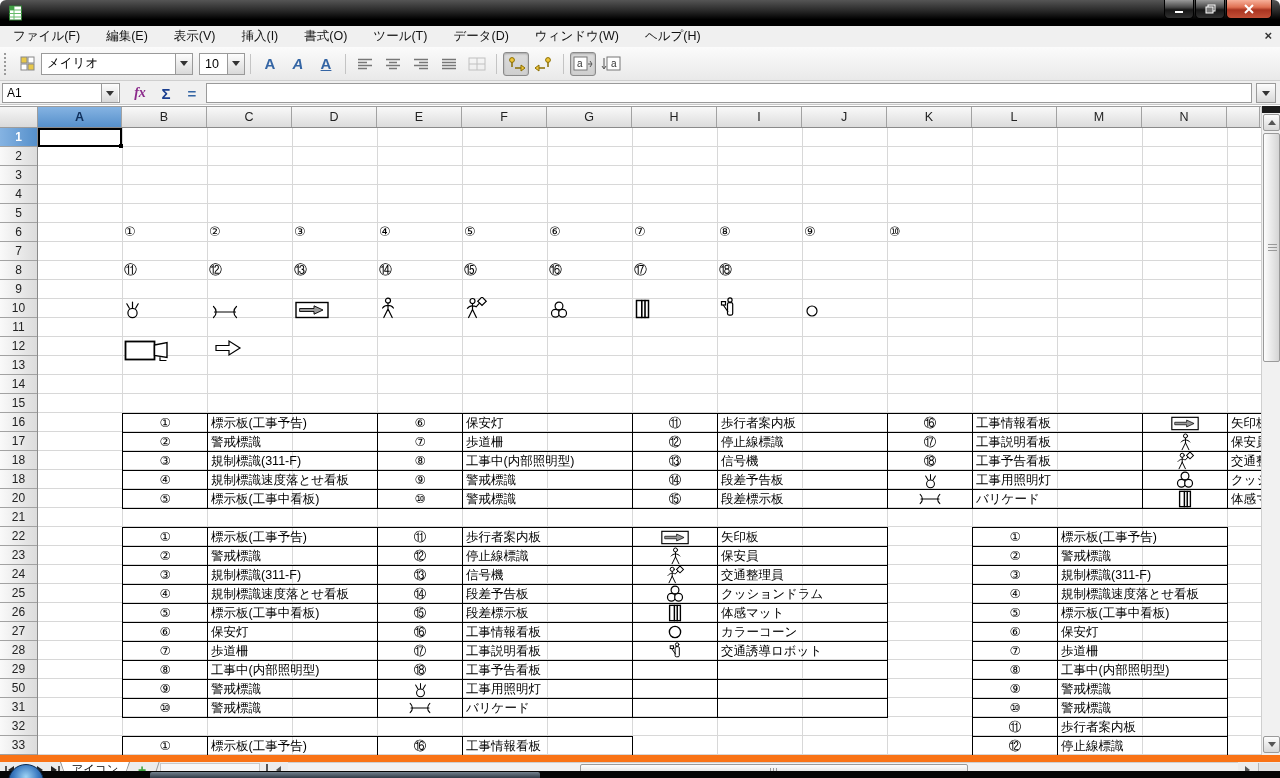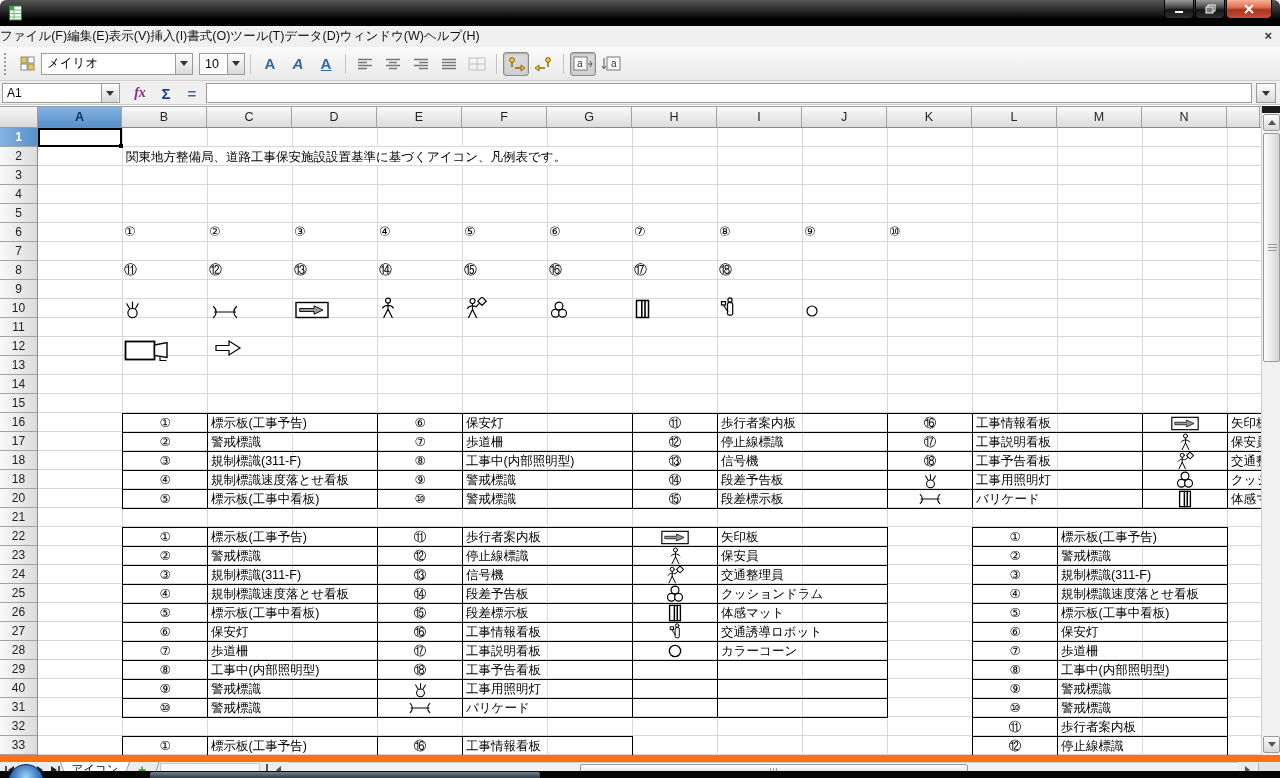--- a/index.html
+++ b/index.html
@@ -12,21 +12,21 @@
     background:linear-gradient(#555 0%,#2a2a2a 40%,#000 75%); border-radius:6px 6px 0 0; }
   #titlebar .title { position:absolute; left:30px; top:0; line-height:26px; color:#ececec; font-size:12.5px; }
   #appicon { position:absolute; left:8px; top:5px; width:16px; height:16px; }
   #winbtns { position:absolute; right:8px; top:0; display:flex; }
   .wbtn { width:30px; height:19px; border:1px solid #000; border-top:none; border-radius:0 0 5px 5px;
     background:linear-gradient(#9a9a9a,#4a4a4a 40%,#161616 55%,#303030); display:flex; align-items:center; justify-content:center; margin-left:1px; }
   .wbtn.close { width:46px; background:linear-gradient(#f7b09a,#df7053 40%,#a93420 55%,#c24f37); }
 
   
   #menubar { left:0; top:26px; width:1280px; height:21px; background:#f0f0f0; display:flex; align-items:center; }
-  .menuitem { padding:0 0; line-height:21px; font-size:12.5px; color:#111; }
+  .menuitem { padding:0 13px; line-height:21px; font-size:12.5px; color:#111; }
   #menuclose { position:absolute; right:8px; top:28px; font-size:13px; color:#333; font-weight:bold; }
 
   
   #toolbar { left:0; top:47px; width:1280px; height:34px; background:linear-gradient(#fbfbfb,#e9e9e9); border-bottom:1px solid #cfcfcf; display:flex; align-items:center; padding-left:2px; }
   .grip { width:5px; height:22px; border-left:2px dotted #9a9a9a; margin:0 4px 0 2px; }
   .tbtn { height:24px; min-width:26px; display:flex; align-items:center; justify-content:center; border:1px solid transparent; border-radius:3px; margin:0 1px; }
   .tbtn.pressed { background:linear-gradient(#dcdcdc,#cfcfcf); border:1px solid #8a8a8a; box-shadow:inset 0 1px 2px rgba(0,0,0,.25); }
   .tsep { width:1px; height:20px; background:#c4c4c4; margin:0 5px; }
   .combo { height:22px; background:#fff; border:1px solid #9a9a9a; display:flex; align-items:center; position:relative; }
   .combo .val { padding-left:5px; font-size:12.5px; flex:1; }
@@ -302,29 +302,28 @@
     <div class="rowhead">20</div>
     <div class="rowhead">21</div>
     <div class="rowhead">22</div>
     <div class="rowhead">23</div>
     <div class="rowhead">24</div>
     <div class="rowhead">25</div>
     <div class="rowhead">26</div>
     <div class="rowhead">27</div>
     <div class="rowhead">28</div>
     <div class="rowhead">29</div>
-    <div class="rowhead">40</div>
+    <div class="rowhead">50</div>
     <div class="rowhead">31</div>
     <div class="rowhead">32</div>
     <div class="rowhead">33</div>
   </div>
 
 <div class="abs" id="sheet">
   <div id="activecell"></div>
-  <div class="note" style="left:86px;top:19px">関東地方整備局、道路工事保安施設設置基準に基づくアイコン、凡例表です。</div>
 <span class="cnum" style="left: 86px; top: 97px;">①</span>
     <span class="cnum" style="left: 171px; top: 97px;">②</span>
     <span class="cnum" style="left: 256px; top: 97px;">③</span>
     <span class="cnum" style="left: 341px; top: 97px;">④</span>
     <span class="cnum" style="left: 426px; top: 97px;">⑤</span>
     <span class="cnum" style="left: 511px; top: 97px;">⑥</span>
     <span class="cnum" style="left: 596px; top: 97px;">⑦</span>
     <span class="cnum" style="left: 681px; top: 97px;">⑧</span>
     <span class="cnum" style="left: 766px; top: 97px;">⑨</span>
     <span class="cnum" style="left: 851px; top: 97px;">⑩</span>
@@ -666,40 +665,40 @@
             <g fill="none" stroke="#000" stroke-width="1.2" stroke-linecap="round">
               <rect x="1.5" y="1.5" width="12" height="17" fill="#fff" stroke-width="1.5"></rect>
               <path d="M6.8 1.5 V18.5 M10 1.5 V18.5" stroke-width="1.6"></path>
             </g>
           </svg>
         </div>
         <div class="lcell lbl" style="width: 170px;">体感マット</div>
       </div>
       <div class="lrow">
         <div class="lcell icn" style="width: 85px;">
+          <svg width="16" height="18" viewBox="0 0 14 16">
+            <g fill="none" stroke="#000" stroke-width="1.2" stroke-linecap="round">
+              <circle cx="7" cy="8" r="5" fill="#fff"></circle>
+            </g>
+          </svg>
+        </div>
+        <div class="lcell lbl" style="width: 170px;">カラーコーン</div>
+      </div>
+      <div class="lrow">
+        <div class="lcell icn" style="width: 85px;">
           <svg width="13" height="18" viewBox="0 0 16 22">
             <g fill="none" stroke="#000" stroke-width="1.2" stroke-linecap="round">
               <circle cx="10" cy="3" r="2.1" fill="#fff"></circle>
               <rect x="7.5" y="5.6" width="5.2" height="12.5" rx="1.5" fill="#fff"></rect>
               <path d="M7.8 14.5 L2.6 7"></path>
               <rect x="1.5" y="4.6" width="4" height="3.4" fill="#fff"></rect>
             </g>
           </svg>
         </div>
         <div class="lcell lbl" style="width: 170px;">交通誘導ロボット</div>
-      </div>
-      <div class="lrow">
-        <div class="lcell icn" style="width: 85px;">
-          <svg width="16" height="18" viewBox="0 0 14 16">
-            <g fill="none" stroke="#000" stroke-width="1.2" stroke-linecap="round">
-              <circle cx="7" cy="8" r="5" fill="#fff"></circle>
-            </g>
-          </svg>
-        </div>
-        <div class="lcell lbl" style="width: 170px;">カラーコーン</div>
       </div>
       <div class="lrow">
         <div class="lcell lbl" style="width: 85px;"></div>
         <div class="lcell lbl" style="width: 170px;"></div>
       </div>
       <div class="lrow">
         <div class="lcell lbl" style="width: 85px;"></div>
         <div class="lcell lbl" style="width: 170px;"></div>
       </div>
       <div class="lrow">

